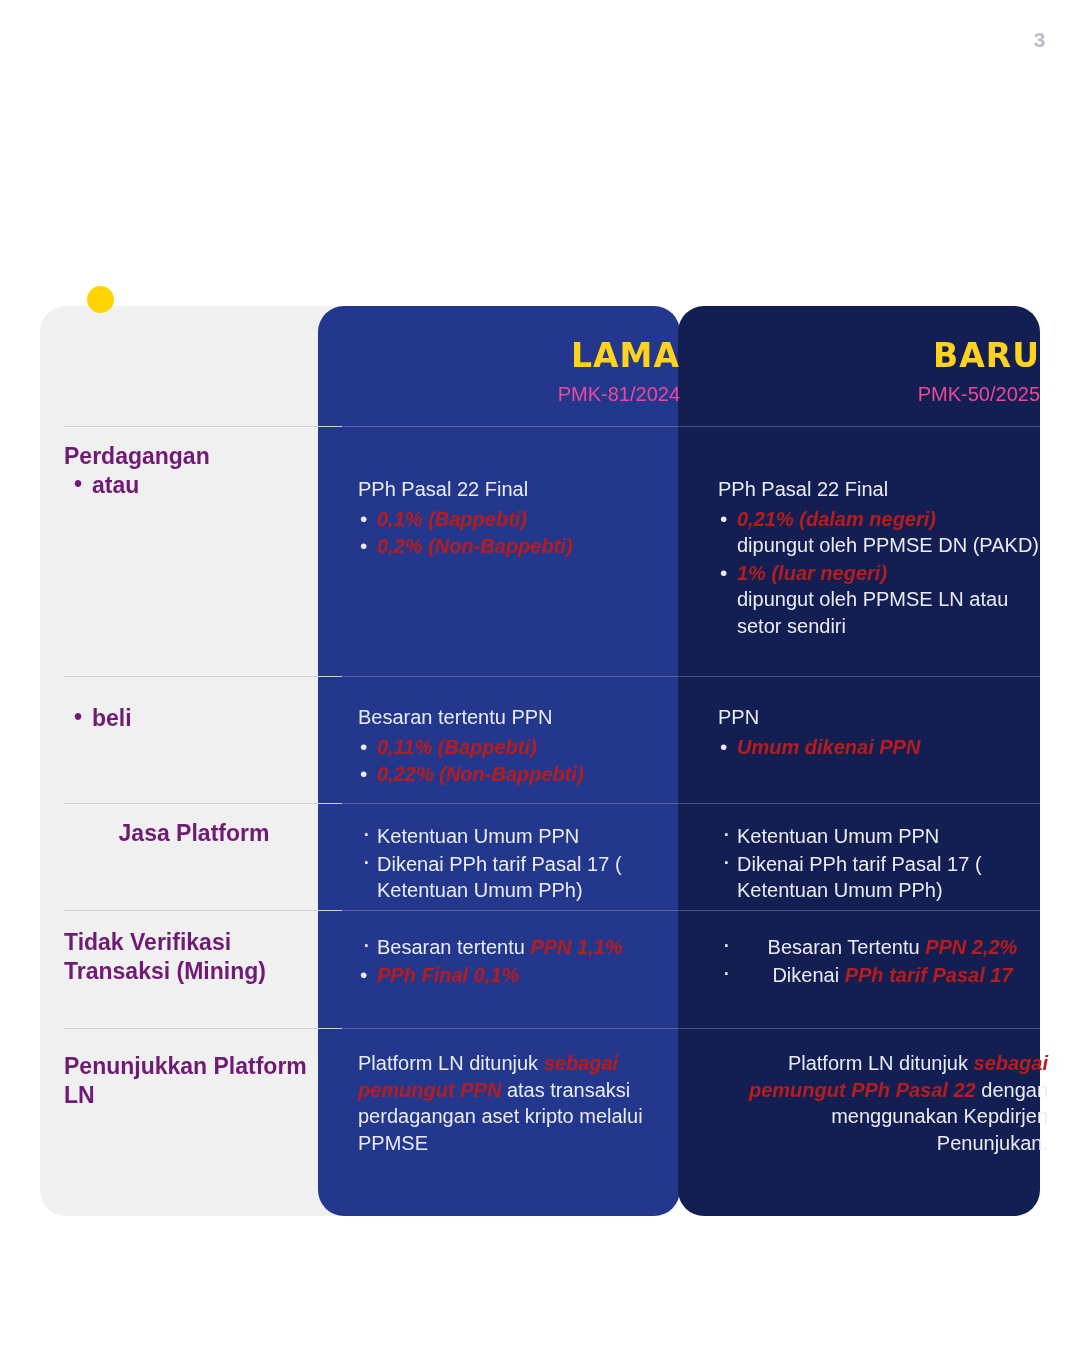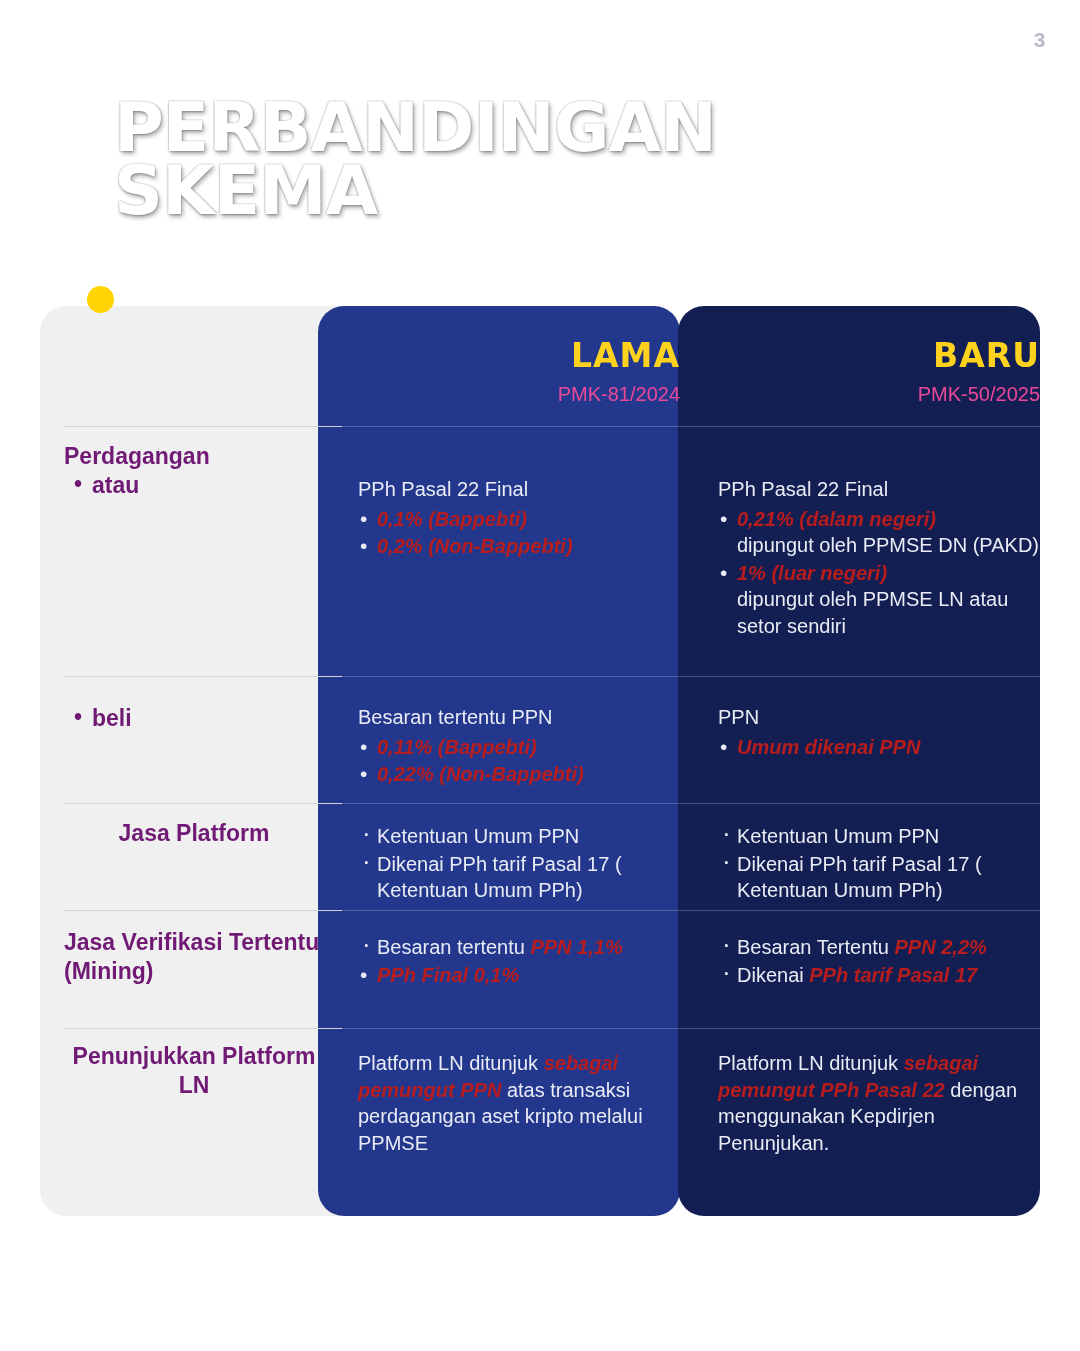--- a/index.html
+++ b/index.html
@@ -198,24 +198,20 @@
     background: rgba(255,255,255,0.22);
   }
 </style>
 </head>
 <body>
 
 <div class="page">
 
   <div class="page-number">3</div>
 
-  <div class="title-block">
-    <div class="title-line">PERBANDINGAN</div>
-    <div class="title-line">SKEMA</div>
-  </div>
 
   <div class="table-wrap">
 
     <div class="col-left-bg"></div>
     <div class="col-lama-bg"></div>
     <div class="col-baru-bg"></div>
     <div class="yellow-dot"></div>
 
     <div class="hdr hdr-lama">
       <div class="hdr-title">LAMA</div>
@@ -297,53 +293,53 @@
           <li>Dikenai PPh tarif Pasal 17 ( Ketentuan Umum PPh)</li>
         </ul>
       </div>
     </div>
 
     <div class="divider" style="left:24px; top:604px; width:278px;"></div>
     <div class="divider dark" style="left:302px; top:604px; width:698px;"></div>
 
     <div class="row" style="top:614px;">
       <div class="cell cell-label" style="top:8px;">
-        <div>Jasa Verifikasi Tertentu (Mining)</div>
+        <div>Tidak Verifikasi Transaksi (Mining)</div>
       </div>
       <div class="cell cell-lama" style="top:14px;">
         <ul class="bul small">
           <li>
             <span>Besaran tertentu </span><b>PPN 1,1%</b>
           </li>
         </ul>
         <ul class="bul">
           <li><b>PPh Final 0,1%</b></li>
         </ul>
       </div>
-      <div class="cell cell-baru" style="top:14px;">
+      <div class="cell cell-baru" style="top:14px;text-align:center;">
         <ul class="bul small">
           <li>
             <span>Besaran Tertentu </span><b>PPN 2,2%</b>
           </li>
           <li>
             <span>Dikenai </span><b>PPh tarif Pasal 17</b>
           </li>
         </ul>
       </div>
     </div>
 
     <div class="divider" style="left:24px; top:722px; width:278px;"></div>
     <div class="divider dark" style="left:302px; top:722px; width:698px;"></div>
 
     <div class="row" style="top:732px;">
-      <div class="cell cell-label" style="top:4px;text-align:center;">
+      <div class="cell cell-label" style="top:14px;">
         <div>Penunjukkan Platform LN</div>
       </div>
       <div class="cell cell-lama" style="top:12px;">
         <span>Platform LN ditunjuk </span><b>sebagai pemungut PPN</b><span> atas transaksi perdagangan aset kripto melalui PPMSE</span>
       </div>
-      <div class="cell cell-baru" style="top:12px;">
+      <div class="cell cell-baru" style="top:12px;text-align:right;">
         <span>Platform LN ditunjuk </span><b>sebagai pemungut PPh Pasal 22</b><span> dengan menggunakan Kepdirjen Penunjukan.</span>
       </div>
     </div>
 
   </div>
 </div>
 
 </body></html>

